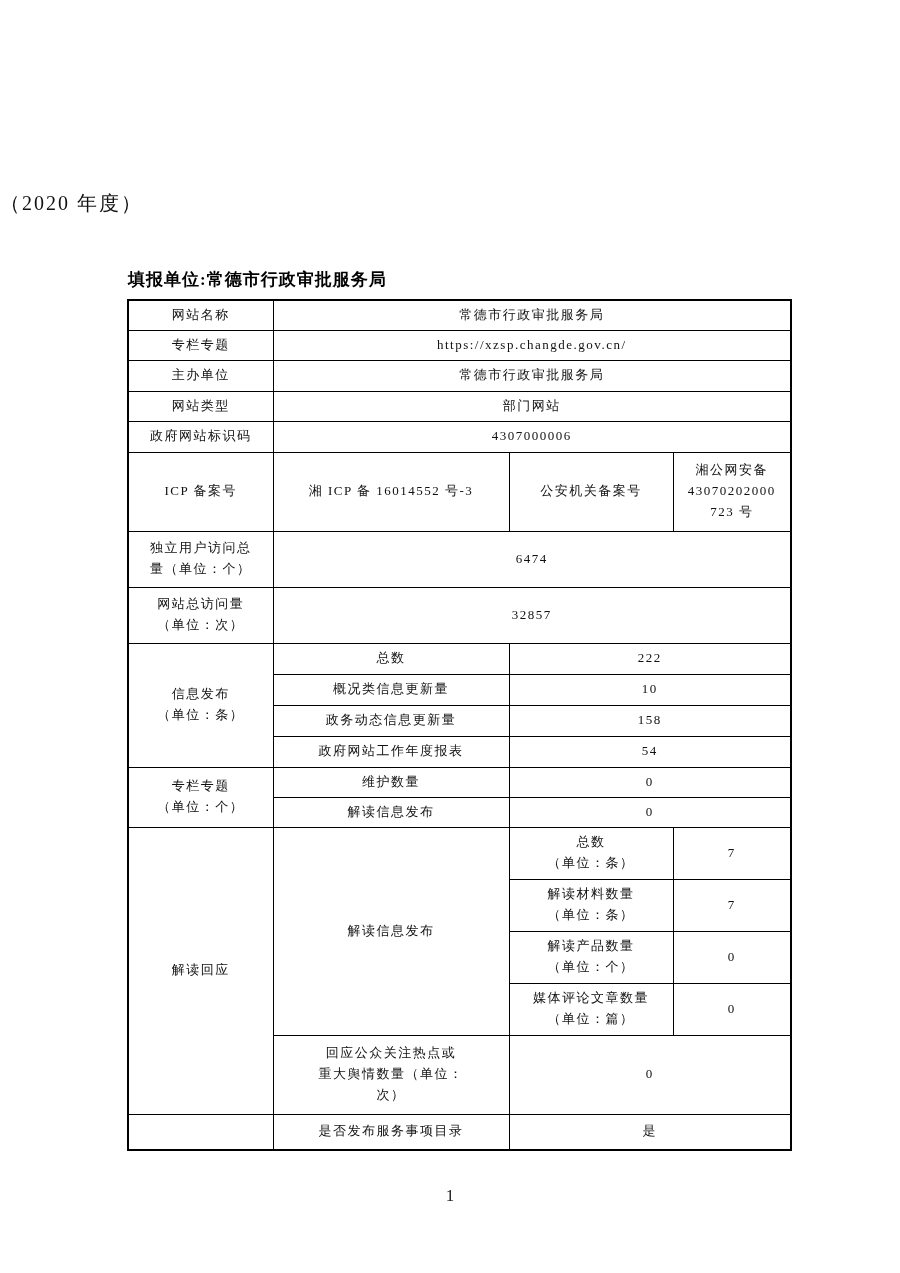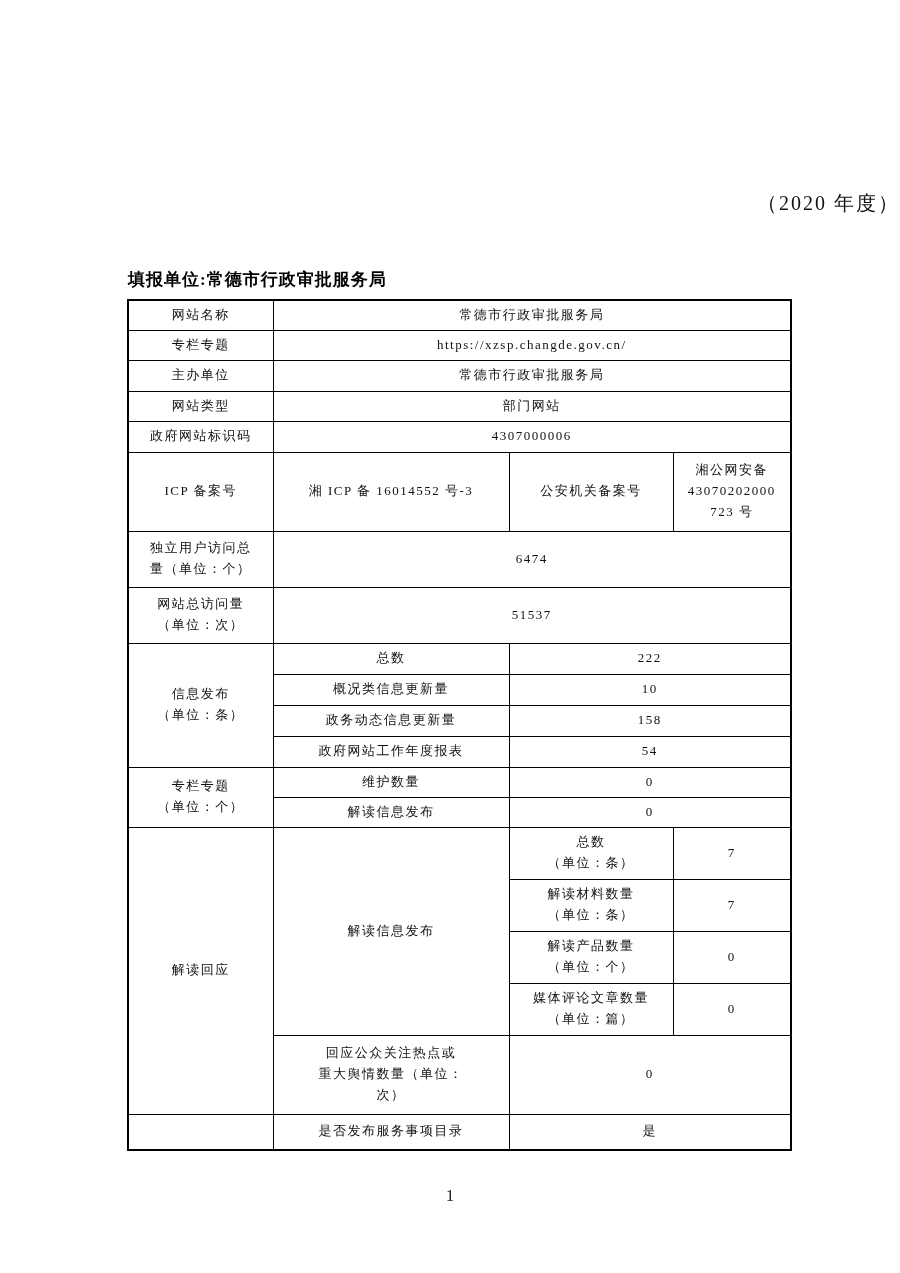--- a/index.html
+++ b/index.html
@@ -18,21 +18,21 @@
     text-align: center;
     font-family: "Liberation Sans", "DejaVu Sans", sans-serif;
     font-weight: bold;
     font-size: 34px;
     letter-spacing: 2px;
     color: #000;
   }
   .doc-subtitle {
     position: absolute;
     top: 190px; left: 0; width: 100%;
-    text-align: right;
+    text-align: left;
     font-size: 20px;
     letter-spacing: 2px;
     color: #111;
   }
   .reporting-unit {
     position: absolute;
     top: 268px; left: 128px;
     font-size: 17px;
     font-weight: bold;
     letter-spacing: 1px;
@@ -118,21 +118,21 @@
 723 号</td>
       </tr>
       <tr class="h56">
         <td>独立用户访问总
 量（单位：个）</td>
         <td colspan="3">6474</td>
       </tr>
       <tr class="h56">
         <td>网站总访问量
 （单位：次）</td>
-        <td colspan="3">51537</td>
+        <td colspan="3">32857</td>
       </tr>
 
       <tr class="h31">
         <td rowspan="4">信息发布
 （单位：条）</td>
         <td>总数</td>
         <td colspan="2">222</td>
       </tr>
       <tr class="h31">
         <td>概况类信息更新量</td>

